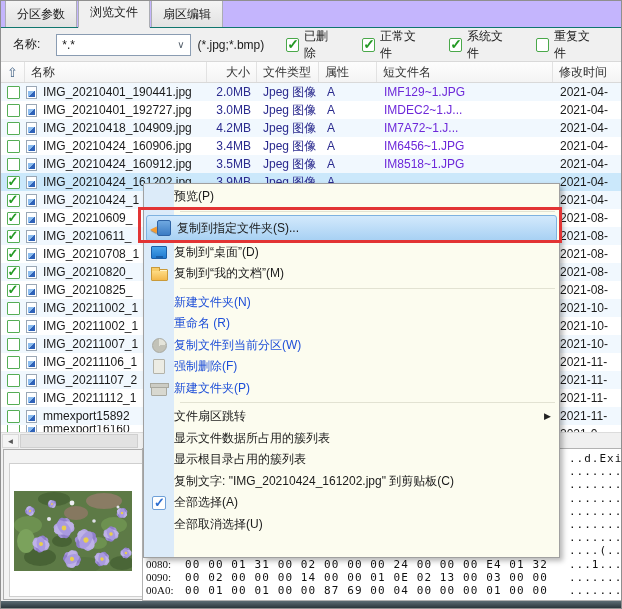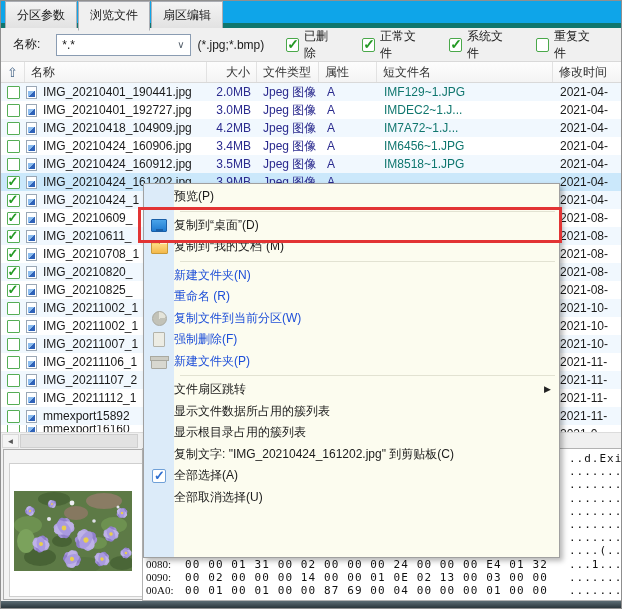--- a/index.html
+++ b/index.html
@@ -1,21 +1,21 @@
 <!DOCTYPE html>
 <html><head>
 <meta charset="utf-8">
 <style>
   * { margin:0; padding:0; box-sizing:border-box; }
   html,body { width:622px; height:609px; }
   body { font-family:"Liberation Sans", sans-serif; font-size:12px; color:#1a1a1a; background:#fff; }
   .win { position:relative; width:622px; height:609px; background:#f0f0f0; border:1px solid #8f8f8f; overflow:hidden; }
 
   
-  .tabbar { position:absolute; left:0; top:0; width:622px; height:27px; border-bottom:5px solid #0f766e; padding-left:4px; display:flex; align-items:flex-start; background:#0ea5e9; }
+  .tabbar { position:absolute; left:0; top:0; width:622px; height:27px; border-bottom:1px solid #0f766e; padding-left:4px; display:flex; align-items:flex-end; background:#c4b5fd; }
   .tab { padding:5px 11px 4px; border:1px solid #abadb3; border-bottom:none; background:linear-gradient(#f4f4f4,#e2e2e2); margin-right:1px; cursor:default; }
   .tab.active { background:#f0f0f0; margin-bottom:-1px; padding-bottom:6px; border-bottom:1px solid #f0f0f0; }
 
   
   .filterbar { position:absolute; left:0; top:27px; width:622px; height:33px; display:flex; align-items:center; }
   .flabel { width:58px; text-align:right; padding-right:16px; }
   .combo { width:143px; height:22px; background:#fff; border:1px solid #8a9cb2; display:flex; align-items:center; padding-left:5px; }
   .combo .carr { margin-left:auto; width:17px; text-align:center; color:#55606c; font-size:10px; }
   .fhint { margin-left:7px; }
   .fchecks { display:flex; margin-left:22px; }
@@ -43,21 +43,21 @@
   .row > span { display:block; overflow:hidden; }
   .r-cb { width:24px; display:flex !important; align-items:center; justify-content:center; }
   .cb { width:13px; height:13px; border:1px solid #55ad55; background:#fff; border-radius:1px; position:relative; display:block; }
   .row.checked .cb::after { content:"✓"; position:absolute; left:0px; top:-4px; color:#249a24; font-size:13px; font-weight:bold; }
   .r-name { width:182px; display:flex !important; align-items:center; }
   .fico { width:11px; height:13px; background:#fff; border:1px solid #9aa7b5; position:relative; margin:0 6px 0 1px; flex:none; }
   .fico::after { content:""; position:absolute; left:1px; top:4px; width:7px; height:6px; background:linear-gradient(135deg,#8cbcee 50%,#2f62b8 50%); }
   .r-size { width:50px; text-align:right; padding-right:6px; color:#2a2a8e; }
   .r-type { width:62px; padding-left:6px; color:#2a2a8e; }
   .r-attr { width:58px; padding-left:8px; color:#2a2a8e; }
-  .r-short{ width:176px; padding-left:7px; color:#0f766e; }
+  .r-short{ width:176px; padding-left:7px; color:#6d28d9; }
   .r-date { width:70px; padding-left:7px; }
 
   
   .hscroll { position:absolute; left:0; top:431px; width:622px; height:16px; background:#f0f0f0; border-top:1px solid #dcdcdc; }
   .harrow { position:absolute; left:1px; top:1px; width:17px; height:14px; background:#f4f4f4; border:1px solid #dadada; color:#555; font-size:8px; line-height:13px; text-align:center; }
   .hthumb { position:absolute; left:19px; top:1px; width:118px; height:14px; background:#e2e2e2; border:1px solid #cfcfcf; }
 
   
   .pvpanel { position:absolute; left:2px; top:448px; width:139px; height:151px; background:#f3f3f3; border:1px solid #aeaeae; border-right:none; }
   .pvbox { position:absolute; left:5px; top:13px; width:133px; height:134px; background:#fff; border:1px solid #cfcfcf; border-right:none; }
@@ -586,20 +586,25 @@
         <span class="mlabel">预览(P)</span>
         <span class="marrow"></span>
       </div>
 
       <div class="mi sep">
         <span class="mico" data-icon="none"></span>
         <span class="mlabel"></span>
         <span class="marrow"></span>
       </div>
 
+      <div class="mi hl">
+        <span class="mico" data-icon="copy-folder"></span>
+        <span class="mlabel">复制到指定文件夹(S)...</span>
+        <span class="marrow"></span>
+      </div>
 
       <div class="mi">
         <span class="mico" data-icon="desktop"></span>
         <span class="mlabel">复制到“桌面”(D)</span>
         <span class="marrow"></span>
       </div>
 
       <div class="mi">
         <span class="mico" data-icon="folder"></span>
         <span class="mlabel">复制到“我的文档”(M)</span>

